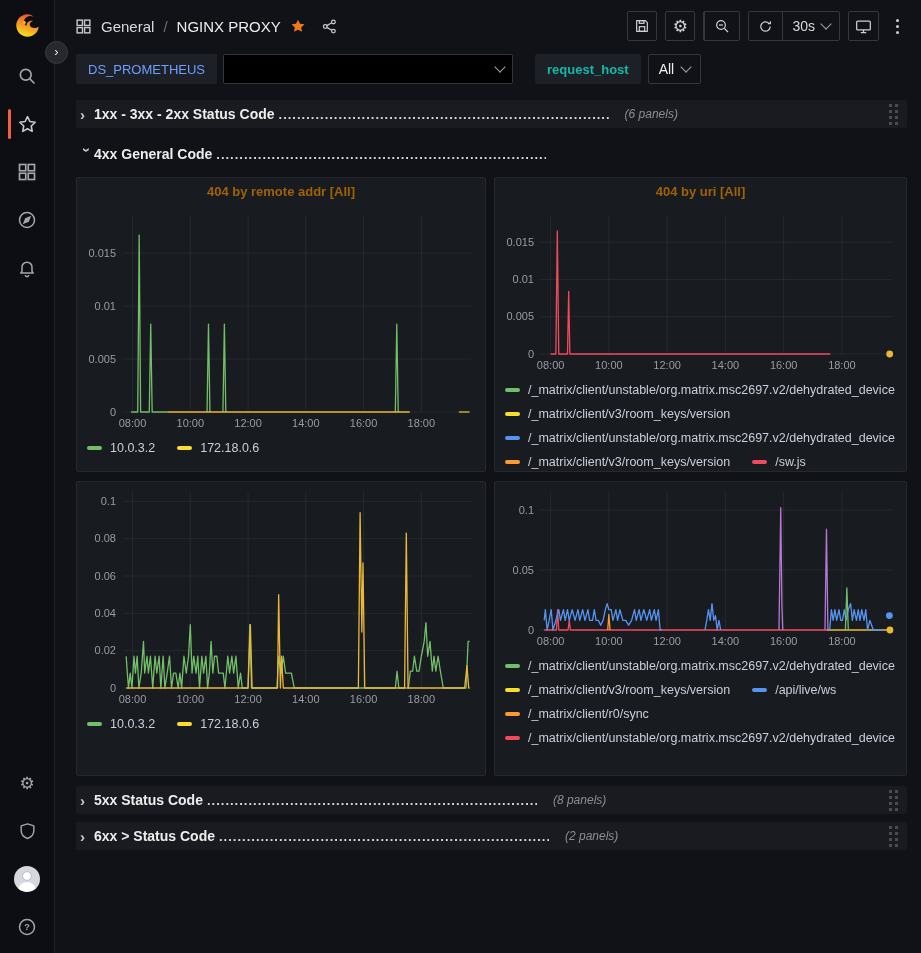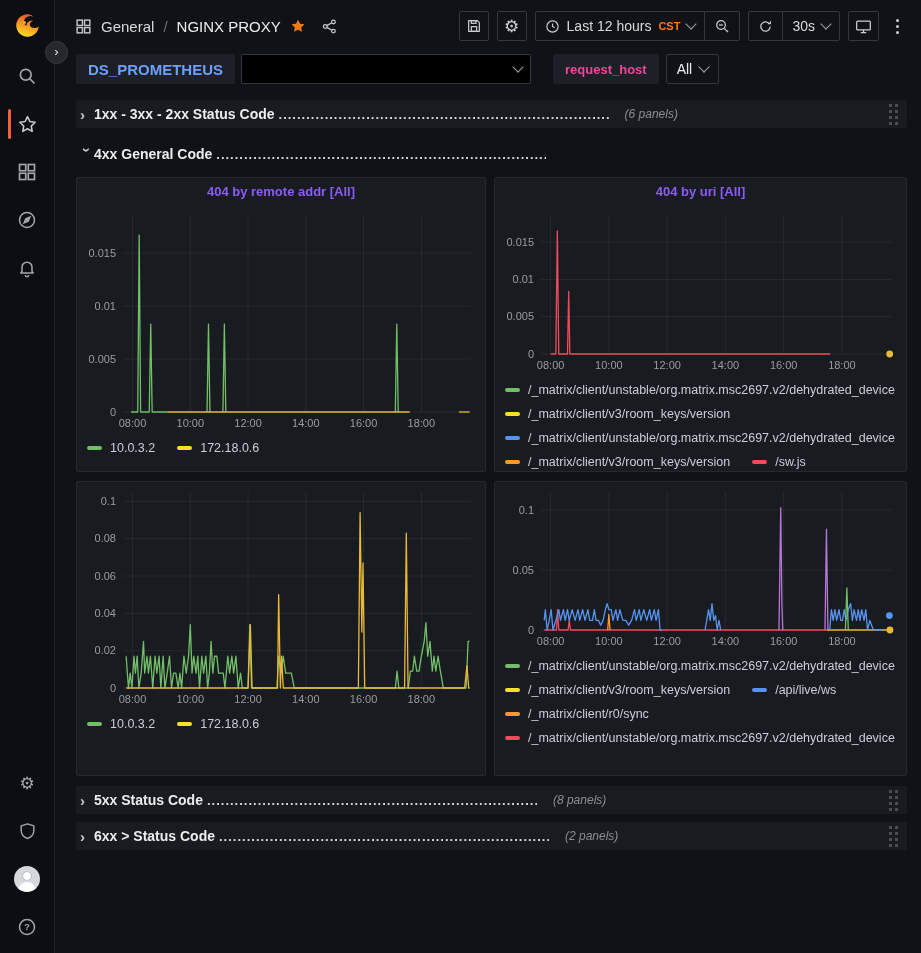--- a/index.html
+++ b/index.html
@@ -33,44 +33,44 @@
   .tool-group .divider { width:1px; background:#35373e; }
   .time-label { font-size:14px; color:#d8d9da; }
   .tz-badge { font-size:11px; font-weight:700; color:#ff780a; }
   .refresh-label { font-size:14px; color:#d8d9da;text-align:right; }
   .caret { width:8px; height:8px; border-right:1.5px solid #9fa1a7; border-bottom:1.5px solid #9fa1a7;
     transform:rotate(45deg); margin-top:-4px; }
 
   
   .subbar { margin-left:55px; display:flex; align-items:center; padding:2px 14px 8px 21px; gap:0; }
   .var-label { height:30px; display:flex; align-items:center; padding:0 12px; background:#1d2027;
-    border-radius:2px 0 0 2px; color:#6e9fff; font-size:15px; font-weight:700; cursor:pointer; }
+    border-radius:2px 0 0 2px; color:#6e9fff; font-size:13px; font-weight:400; cursor:pointer; }
   .var-select { height:30px; width:290px; margin-left:6px; border:1px solid #34363d; border-radius:2px;
     background:#000; display:flex; align-items:center; justify-content:flex-end; padding:0 8px; cursor:pointer; }
   .var-label2 { height:30px; display:flex; align-items:center; padding:0 12px; background:#1d2027;
-    border-radius:2px; color:#ec4899; font-size:13px; font-weight:700; margin-left:22px; cursor:pointer; }
+    border-radius:2px; color:#14b8a6; font-size:13px; font-weight:700; margin-left:22px; cursor:pointer; }
   .var-all { height:30px; display:flex; align-items:center; gap:8px; padding:0 10px; margin-left:7px;
     border:1px solid #34363d; border-radius:2px; color:#eceded; font-size:14px; cursor:pointer; }
 
   
   .content { margin-left:76px; width:831px; }
   .dash-row { height:28px; display:flex; align-items:center; padding:0 4px; margin-top:8px; cursor:pointer; position:relative; }
   .dash-row.collapsed { background:#191b20; border-radius:2px; }
   .row-chevron { color:#c7c8cc; font-size:15px; width:14px; font-weight:700; }
   .row-chevron.open { display:inline-block; transform:rotate(90deg); }
   .row-title { font-size:14px; font-weight:700; color:#eceded; white-space:nowrap; }
   .row-dots { font-size:13px; font-weight:700; color:#d8d9da; letter-spacing:1px; overflow:hidden; white-space:nowrap; max-width:330px; margin-left:4px; }
   .row-count { font-size:12px; font-style:italic; color:#8c8e94; margin-left:16px; white-space:nowrap; }
   .row-handle { position:absolute; right:8px; top:4px; display:grid; grid-template-columns:repeat(2,4px); grid-auto-rows:4px; gap:2px; cursor:grab; }
   .row-handle i { background:#4a4c53; width:3px; height:3px; }
 
   .panel-grid { display:grid; grid-template-columns:410px 413px; gap:8px; margin-top:9px; }
   .panel { height:295px; background:#181b1f; border:1px solid #25282e; border-radius:2px;
     display:flex; flex-direction:column; overflow:hidden; }
-  .panel-title { height:28px; line-height:28px; text-align:center; font-size:13px; font-weight:600; color:#8b5cf6; cursor:pointer; }
+  .panel-title { height:28px; line-height:28px; text-align:center; font-size:13px; font-weight:600; color:#a16207; cursor:pointer; }
   .panel-chart { width:100%; }
   .chart-tall { height:228px; }
   .chart-short { height:170px; }
   .panel-legend { flex:1; overflow:hidden; padding:2px 10px 0 10px; }
   .legend-row { display:flex; align-items:center; gap:22px; height:24px; white-space:nowrap; overflow:hidden; }
   .legend-item { display:flex; align-items:center; gap:8px; font-size:12.5px; color:#ccccdc; cursor:pointer; flex:0 0 auto; }
   .legend-swatch { width:15px; height:4px; border-radius:2px; flex:0 0 auto; }
 
   .icon-gear { font-size:17px; color:#cfd0d4; line-height:1; }
   .kebab { display:flex; flex-direction:column; gap:3px; }
@@ -181,29 +181,20 @@
         <path d="M4 4h13l3 3v13H4z" stroke-linejoin="round"></path>
           <rect x="8" y="13" width="8" height="7"></rect>
           <rect x="8" y="4" width="7" height="4"></rect>
       </svg>
     </button>
     <button class="tool-btn">
       <span class="icon-gear">⚙</span>
     </button>
 
     <div class="tool-group">
-      <div class="seg">
-        <svg width="15" height="15" viewBox="0 0 24 24" fill="none" stroke="#cfd0d4" stroke-width="1.8">
-          <circle cx="12" cy="12" r="9"></circle>
-            <path d="M12 7v5l3.5 2"></path>
-        </svg>
-        <span class="time-label">Last 12 hours</span>
-        <span class="tz-badge">CST</span>
-        <span class="caret"></span>
-      </div>
       <div class="divider"></div>
       <div class="seg">
         <svg width="16" height="16" viewBox="0 0 24 24" fill="none" stroke="#cfd0d4" stroke-width="1.8">
           <circle cx="10.5" cy="10.5" r="6.5"></circle>
             <line x1="15.5" y1="15.5" x2="21" y2="21"></line>
             <line x1="7.5" y1="10.5" x2="13.5" y2="10.5"></line>
         </svg>
       </div>
     </div>
 

